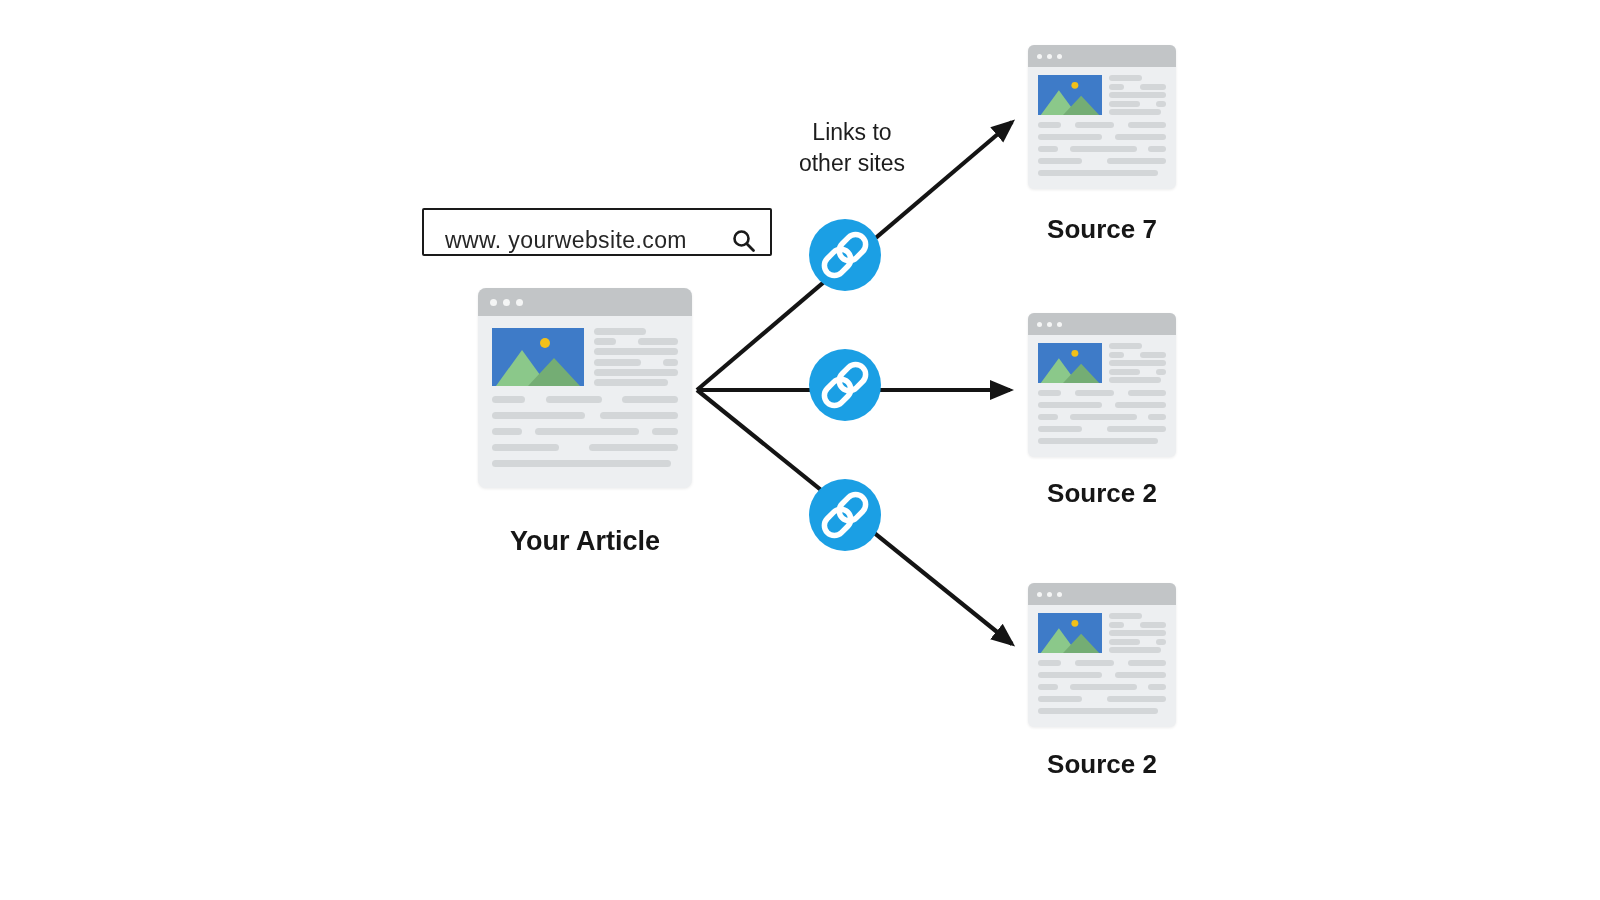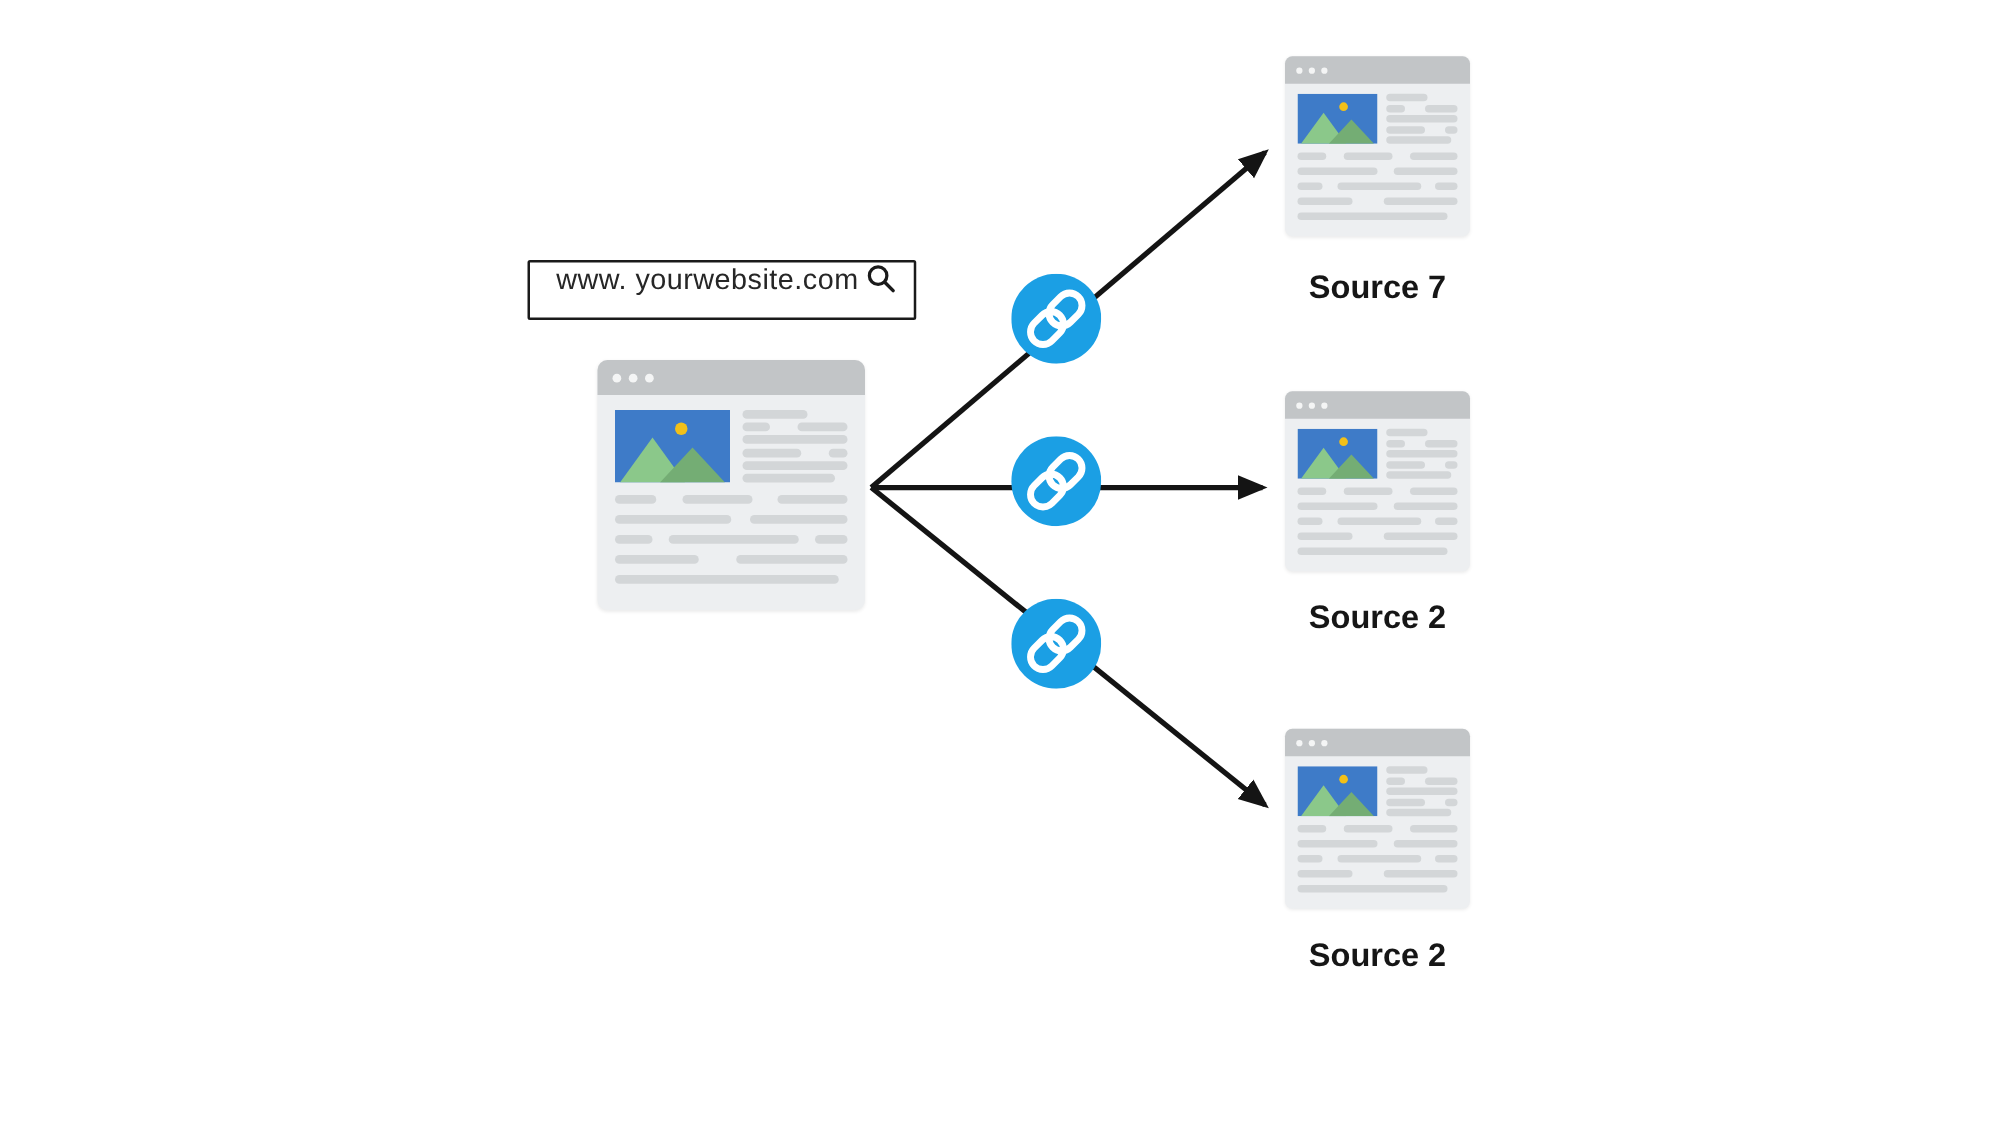--- a/index.html
+++ b/index.html
@@ -7,23 +7,23 @@
     position:relative;width:1600px;height:900px;overflow:hidden;background:#ffffff;
     font-family:"Liberation Sans", sans-serif;color:var(--text,#1a1a1a);
   }
   
   .arrows{position:absolute;left:0;top:0;pointer-events:none;}
   .arrow-line{stroke:var(--arrow);stroke-width:4.2;fill:none;}
   .f-arrow{fill:var(--arrow);}
 
   
   .searchbar{
-    position:absolute;left:422px;top:208px;width:311px;height:48px;
+    position:absolute;left:422px;top:208px;width:350px;height:48px;
     background:#ffffff;border:2px solid var(--border);border-radius:2px;
-    display:flex;align-items:flex-start;box-sizing:border-box;
+    display:flex;align-items:flex-end;box-sizing:border-box;
   }
   .search-text{flex:1;padding-left:21px;font-size:23px;letter-spacing:.4px;color:#262626;white-space:nowrap;}
   .search-icon{margin-right:13px;flex:0 0 auto;}
 
   
   .card{position:absolute;box-sizing:border-box;background:var(--card-bg);box-shadow:0 1px 3px rgba(0,0,0,.08);}
   .card--lg{width:214px;height:200px;border-radius:8px;}
   .card--sm{width:148px;height:144px;border-radius:6px;}
   .titlebar{background:var(--card-titlebar);display:flex;align-items:center;}
   .card--lg .titlebar{height:28px;border-radius:8px 8px 0 0;padding-left:12px;gap:6px;}
@@ -146,21 +146,26 @@
           <div class="skel-row">
             <div class="skel-bar" style="width: 36%;"></div>
             <div class="skel-bar" style="width: 48%;"></div>
           </div>
           <div class="skel-row">
             <div class="skel-bar" style="width: 96%;"></div>
           </div>
         </div>
     </div>
   </div>
-
+  <div class="label label--article">Your Article</div>
+
+  <div class="annotation">
+    <div>Links to</div>
+    <div>other sites</div>
+  </div>
 
   <div class="link-badge" style="left:809px;top:219px;">
     <svg width="72" height="72" viewBox="0 0 72 72">
       <circle class="f-badge" cx="36" cy="36" r="36"></circle>
       <g transform="rotate(-45 36 36)">
         <rect class="chain" x="11" y="26" width="29" height="20" rx="10"></rect>
         <rect class="chain" x="32" y="26" width="29" height="20" rx="10"></rect>
       </g>
     </svg>
   </div>

